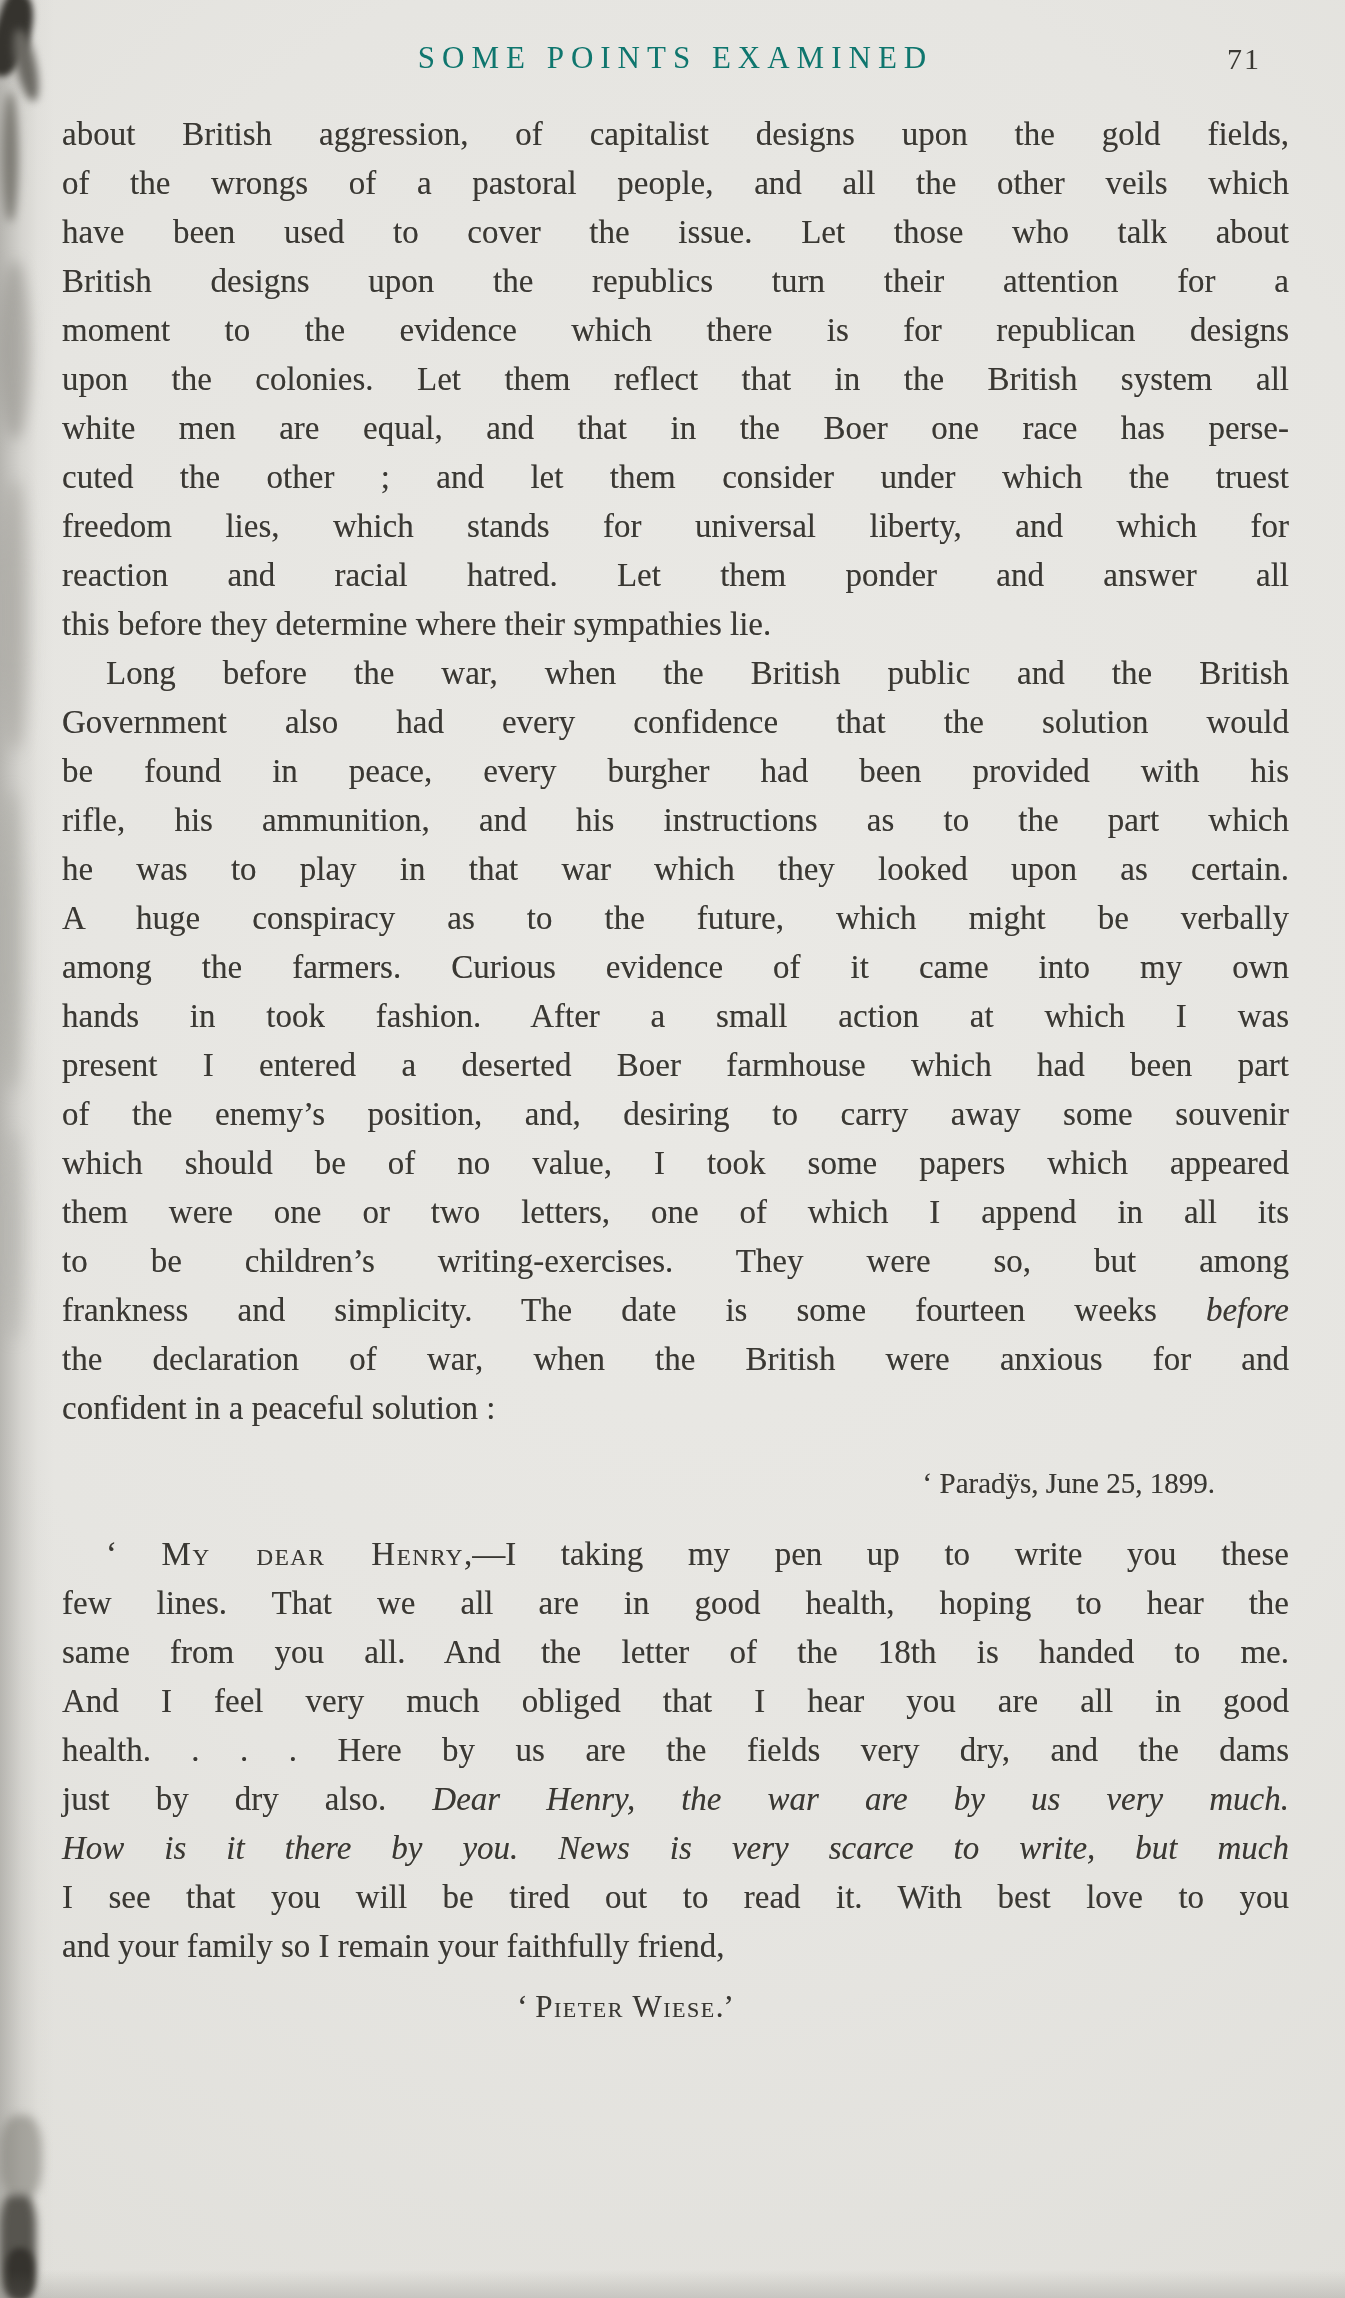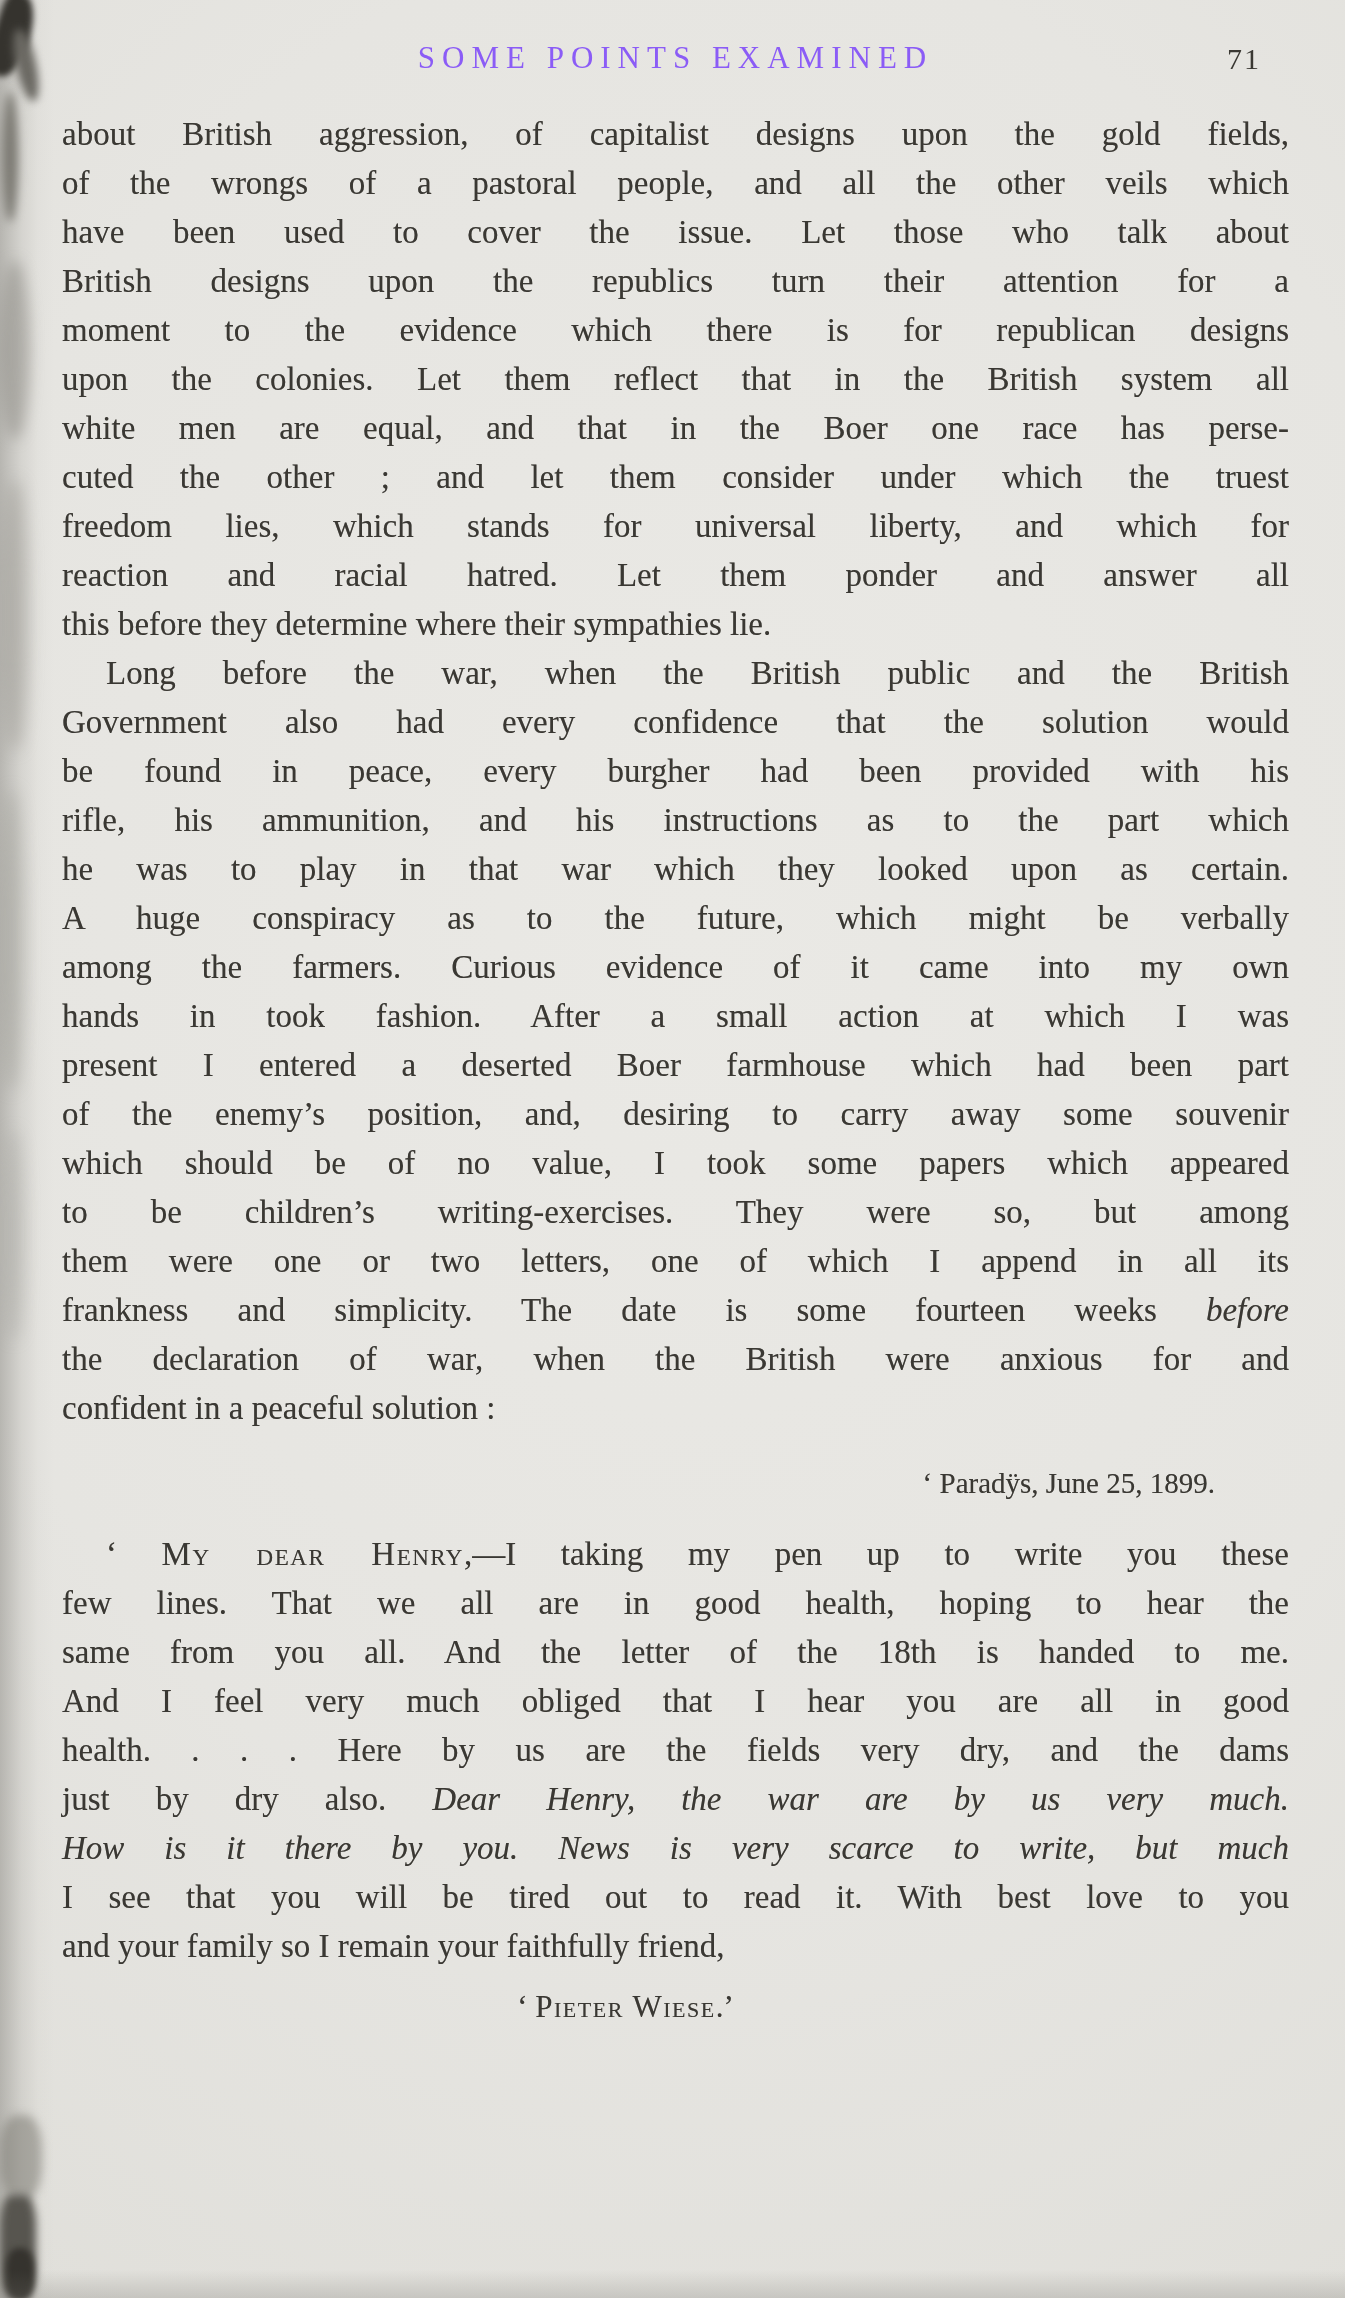--- a/index.html
+++ b/index.html
@@ -45,21 +45,21 @@
     background: rgba(118,116,108,0.50); filter: blur(5px); border-radius: 40%; }
   .bl-2 { left: 0; top: 2195px; width: 36px; height: 104px;
     background: #57554f; filter: blur(4px); border-radius: 30%; }
   .bl-3 { left: 6px; top: 2248px; width: 28px; height: 52px;
     background: #35332e; filter: blur(3px); border-radius: 40%; }
 
   
   .content { position: absolute; left: 62px; right: 56px; top: 40px; }
 
   .header { position: relative; text-align: center; height: 46px; margin-bottom: 24px; }
-  .title { font-size: 31px; letter-spacing: 7px; color: #8b5cf6; }
+  .title { font-size: 31px; letter-spacing: 7px; color: #0f766e; }
   .pagenum { position: absolute; right: 28px; top: 2px; font-size: 30px; letter-spacing: 2px; }
 
   .para { font-size: 33px; line-height: 49px; text-shadow: 0 0 0.5px rgba(58,56,51,0.45); }
   .line { text-align: justify; text-align-last: justify; }
   .line-end { text-align-last: left; }
   .line-indent { text-indent: 44px; }
   .seg-i { font-style: italic; }
   .seg-sc { font-variant: small-caps; letter-spacing: 1.5px; }
 
   .dateline {
@@ -118,22 +118,22 @@
         <div class="line"><span class="seg-n">Government also had every confidence that the solution would</span></div>
         <div class="line"><span class="seg-n">be found in peace, every burgher had been provided with his</span></div>
         <div class="line"><span class="seg-n">rifle, his ammunition, and his instructions as to the part which</span></div>
         <div class="line"><span class="seg-n">he was to play in that war which they looked upon as certain.</span></div>
         <div class="line"><span class="seg-n">A huge conspiracy as to the future, which might be verbally</span></div>
         <div class="line"><span class="seg-n">among the farmers.  Curious evidence of it came into my own</span></div>
         <div class="line"><span class="seg-n">hands in took fashion.  After a small action at which I was</span></div>
         <div class="line"><span class="seg-n">present I entered a deserted Boer farmhouse which had been part</span></div>
         <div class="line"><span class="seg-n">of the enemy’s position, and, desiring to carry away some souvenir</span></div>
         <div class="line"><span class="seg-n">which should be of no value, I took some papers which appeared</span></div>
+        <div class="line"><span class="seg-n">them were one or two letters, one of which I append in all its</span></div>
         <div class="line"><span class="seg-n">to be children’s writing-exercises.  They were so, but among</span></div>
-        <div class="line"><span class="seg-n">them were one or two letters, one of which I append in all its</span></div>
         <div class="line"><span class="seg-n">frankness and simplicity.  The date is some fourteen weeks </span><span class="seg-i">before</span></div>
         <div class="line"><span class="seg-n">the declaration of war, when the British were anxious for and</span></div>
         <div class="line line-end"><span class="seg-n">confident in a peaceful solution :</span></div>
       </div>
 
     <div class="dateline">‘ Paradÿs, June 25, 1899.</div>
 
     <div class="para">
         <div class="line line-indent"><span class="seg-n">‘ </span><span class="seg-sc">My dear Henry</span><span class="seg-n">,—I taking my pen up to write you these</span></div>
         <div class="line"><span class="seg-n">few lines.  That we all are in good health, hoping to hear the</span></div>

